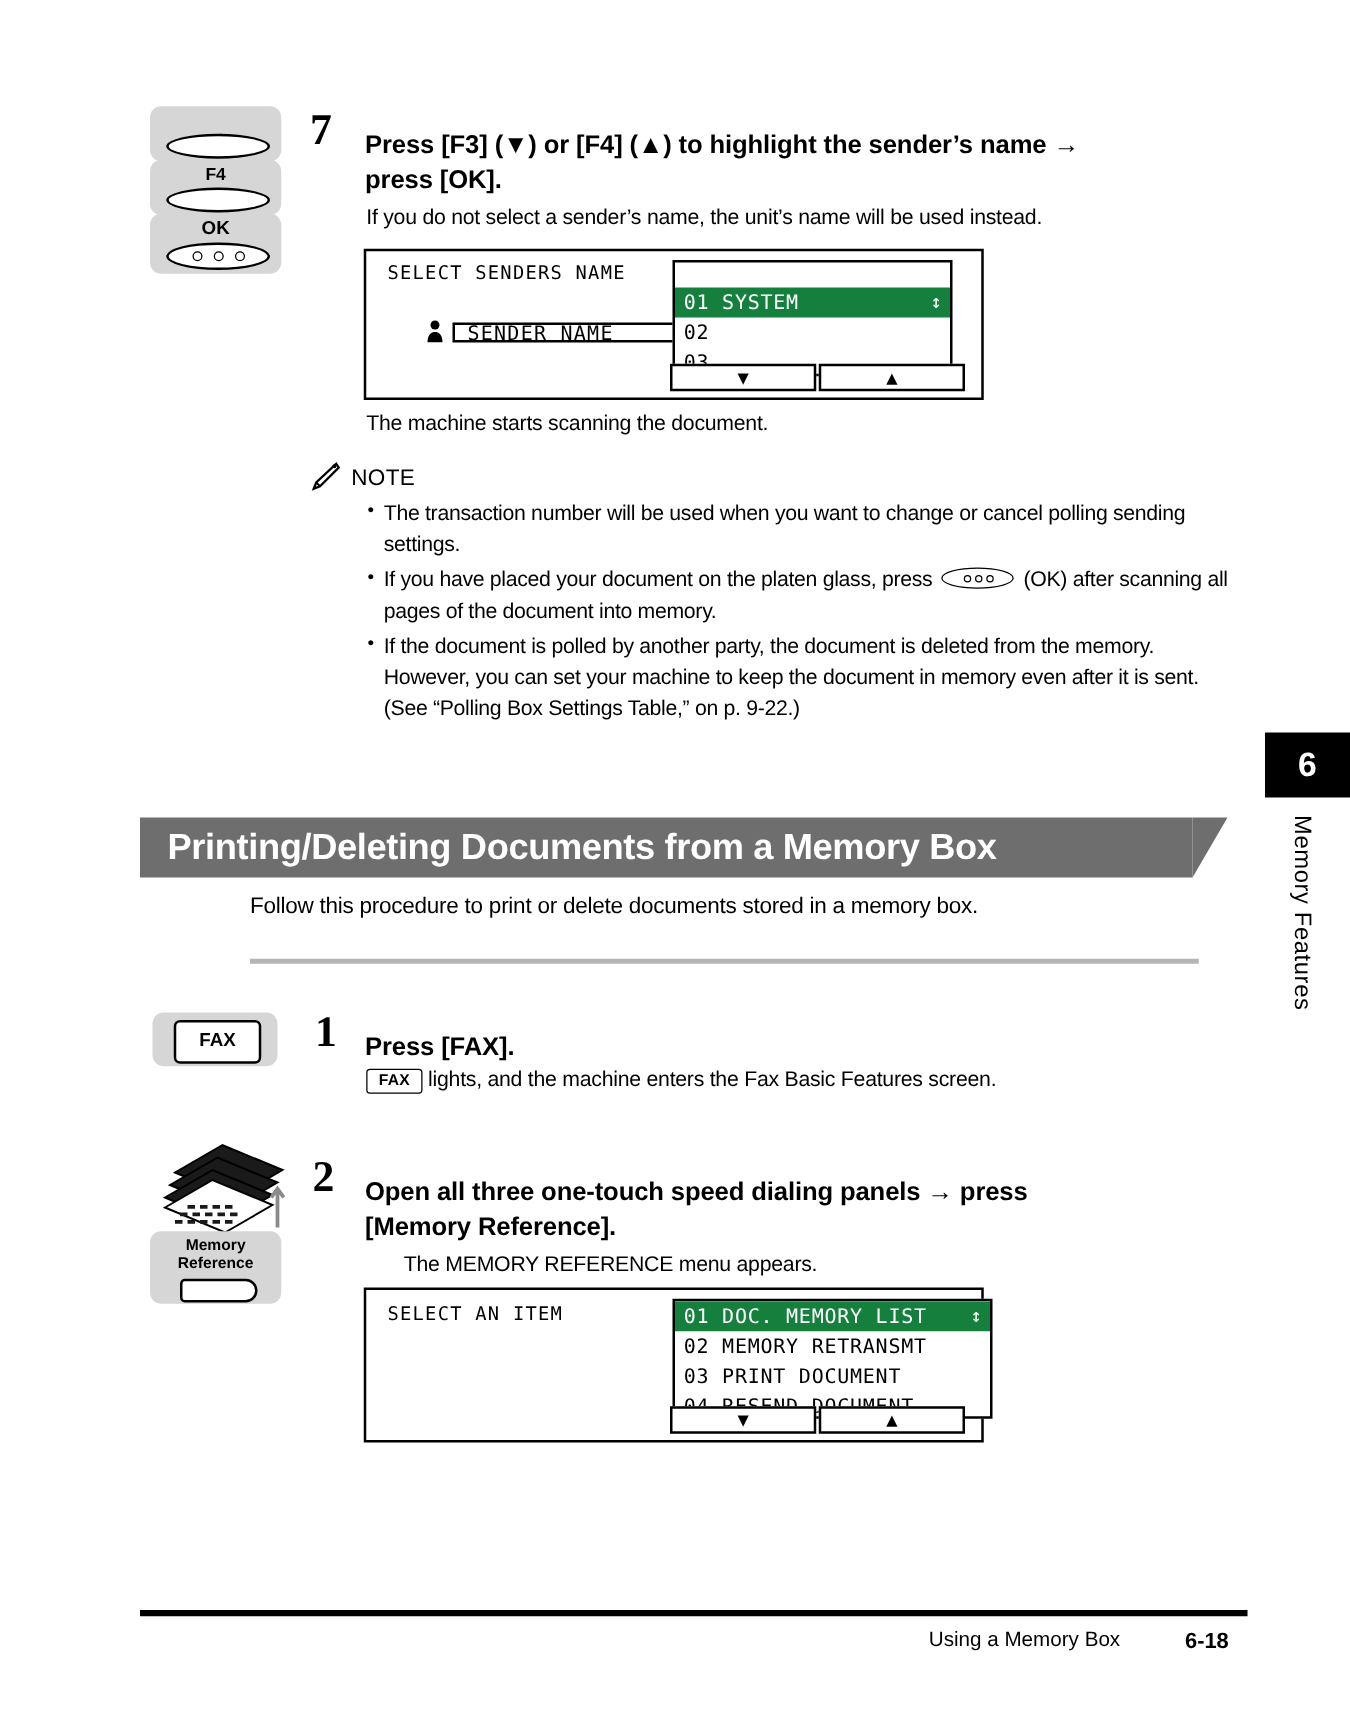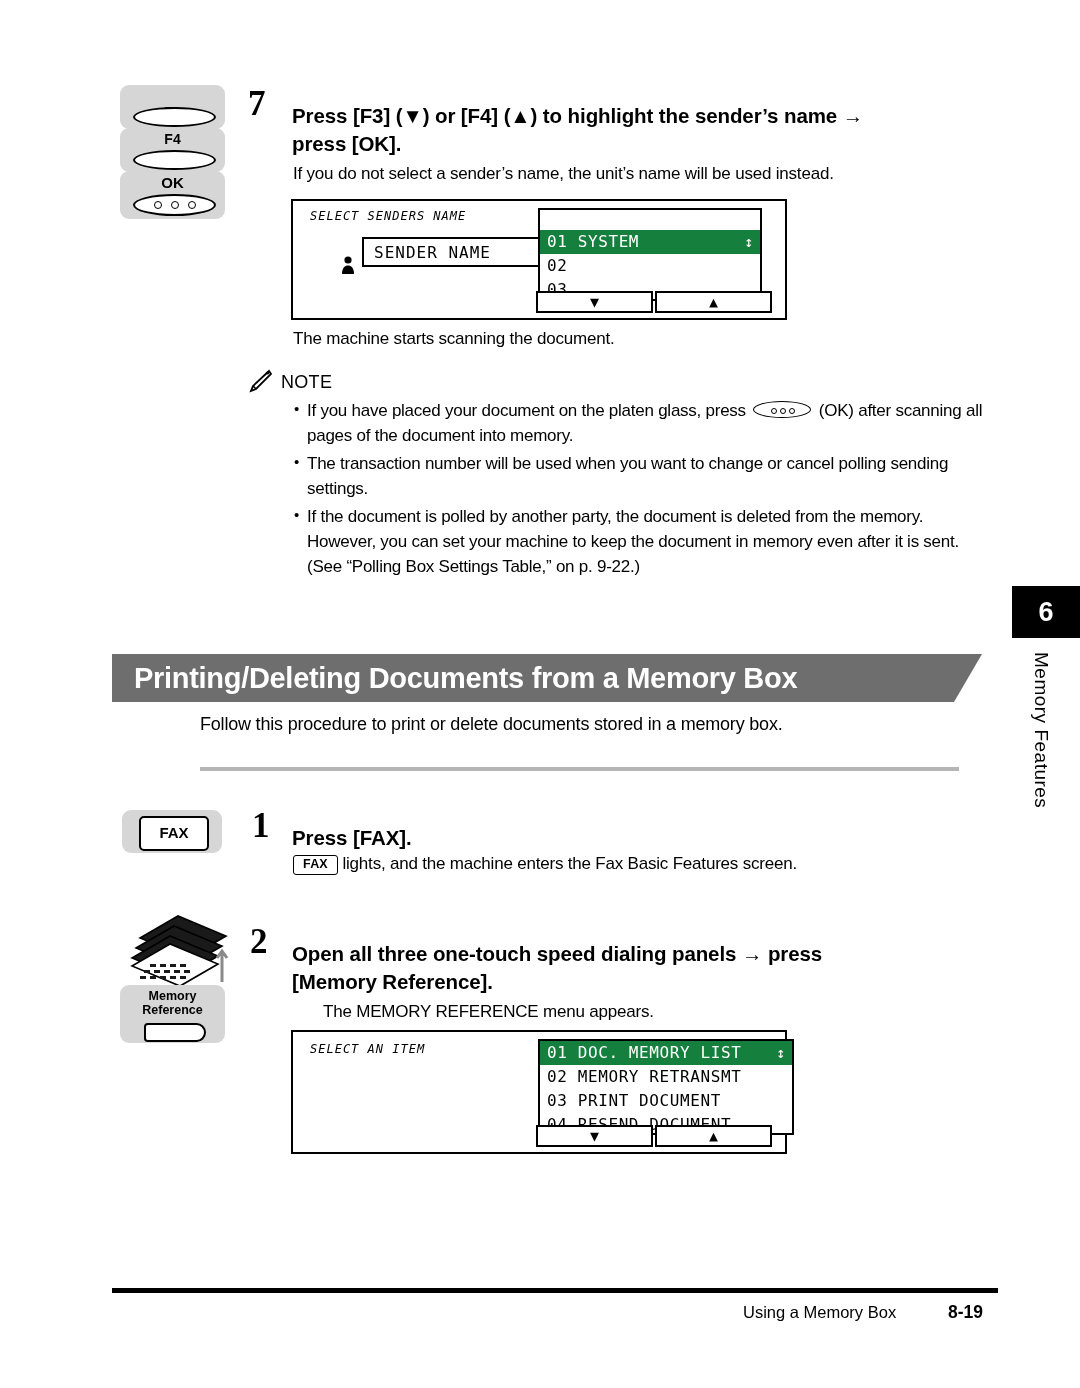--- a/index.html
+++ b/index.html
@@ -153,23 +153,22 @@
 
   
   .lcd {
     position: absolute;
     border: 2.5px solid #000;
     background: #ffffff;
     font-family: "DejaVu Sans Mono", monospace;
   }
   .lcd-title {
     position: absolute;
-    font-size: 12px;
+    font-size: 15px;
     letter-spacing: 1px;
-    font-style: italic;
   }
   .lcd-field {
     position: absolute;
     border: 2.5px solid #000;
     background: #fff;
     font-size: 16px;
     letter-spacing: 1px;
     display: flex;
     align-items: center;
     padding-left: 10px;
@@ -307,21 +306,21 @@
 
 <div class="lcd" style="left:291px; top:199px; width:492px; height:117px;">
 
   <div class="lcd-title" style="left:17px; top:8px;">SELECT SENDERS NAME</div>
 
   <svg class="lcd-person" viewBox="0 0 14 18" style="left:48px; top:55px; height:18px;">
     <circle cx="7" cy="4" r="3.6" fill="#000"></circle>
     <path d="M1 18 C1 11.5 4 9.5 7 9.5 C10 9.5 13 11.5 13 18 Z" fill="#000"></path>
   </svg>
 
-  <div class="lcd-field" style="left:69px; top:36px; width:180px; height:30px;">SENDER NAME</div>
+  <div class="lcd-field" style="left:69px; top:57px; width:180px; height:16px;">SENDER NAME</div>
 
   <div class="lcd-listbox" style="left:245px; top:7px; width:224px; height:93px;">
     <div style="height:20px;"></div>
     <div class="lcd-row sel">
       <span>01 SYSTEM</span>
       <span class="lcd-scrollglyph">↕</span>
     </div>
     <div class="lcd-row">02</div>
     <div class="lcd-row">03</div>
   </div>
@@ -336,25 +335,25 @@
   <path d="M22 3 L24 6 L9 21 L4 23 L6 18 Z" fill="none" stroke="#000" stroke-width="1.8"></path>
   <circle cx="20.5" cy="5" r="1.6" fill="#000"></circle>
   <path d="M6 18 L9 21" stroke="#000" stroke-width="1.6"></path>
 </svg>
 
 <div class="note-label" style="left:281px; top:372px;">NOTE</div>
 
 <div class="note-list" style="left:293px; top:399px; width:700px;">
 
   <div class="note-item">
+    <span>The transaction number will be used when you want to change or cancel polling sending settings.</span>
+  </div>
+
+  <div class="note-item">
     <span>If you have placed your document on the platen glass, press </span><span class="inline-ok"><i></i><i></i><i></i></span><span> (OK) after scanning all pages of the document into memory.</span>
-  </div>
-
-  <div class="note-item">
-    <span>The transaction number will be used when you want to change or cancel polling sending settings.</span>
   </div>
 
   <div class="note-item">
     <span>If the document is polled by another party, the document is deleted from the memory. However, you can set your machine to keep the document in memory even after it is sent. (See “Polling Box Settings Table,” on p. 9-22.)</span>
   </div>
 
 </div>
 
 <div class="chapter-tab" style="left:1012px; top:586px; width:68px; height:52px;">6</div>
 <div class="chapter-text" style="left:1030px; top:652px;">Memory Features</div>
@@ -431,13 +430,13 @@
     <div class="lcd-row">03 PRINT DOCUMENT</div>
     <div class="lcd-row">04 RESEND DOCUMENT</div>
   </div>
 
   <div class="lcd-softkey" style="left:243px; top:93px; width:117px; height:22px;">▼</div>
   <div class="lcd-softkey" style="left:362px; top:93px; width:117px; height:22px;">▲</div>
 </div>
 
 <div class="footer-rule" style="left:112px; top:1288px; width:886px; height:5px;"></div>
 <div class="footer-text" style="left:743px; top:1303px;">Using a Memory Box</div>
-<div class="footer-page" style="left:948px; top:1302px;">8-19</div>
+<div class="footer-page" style="left:948px; top:1302px;">6-18</div>
 
 </body></html>

